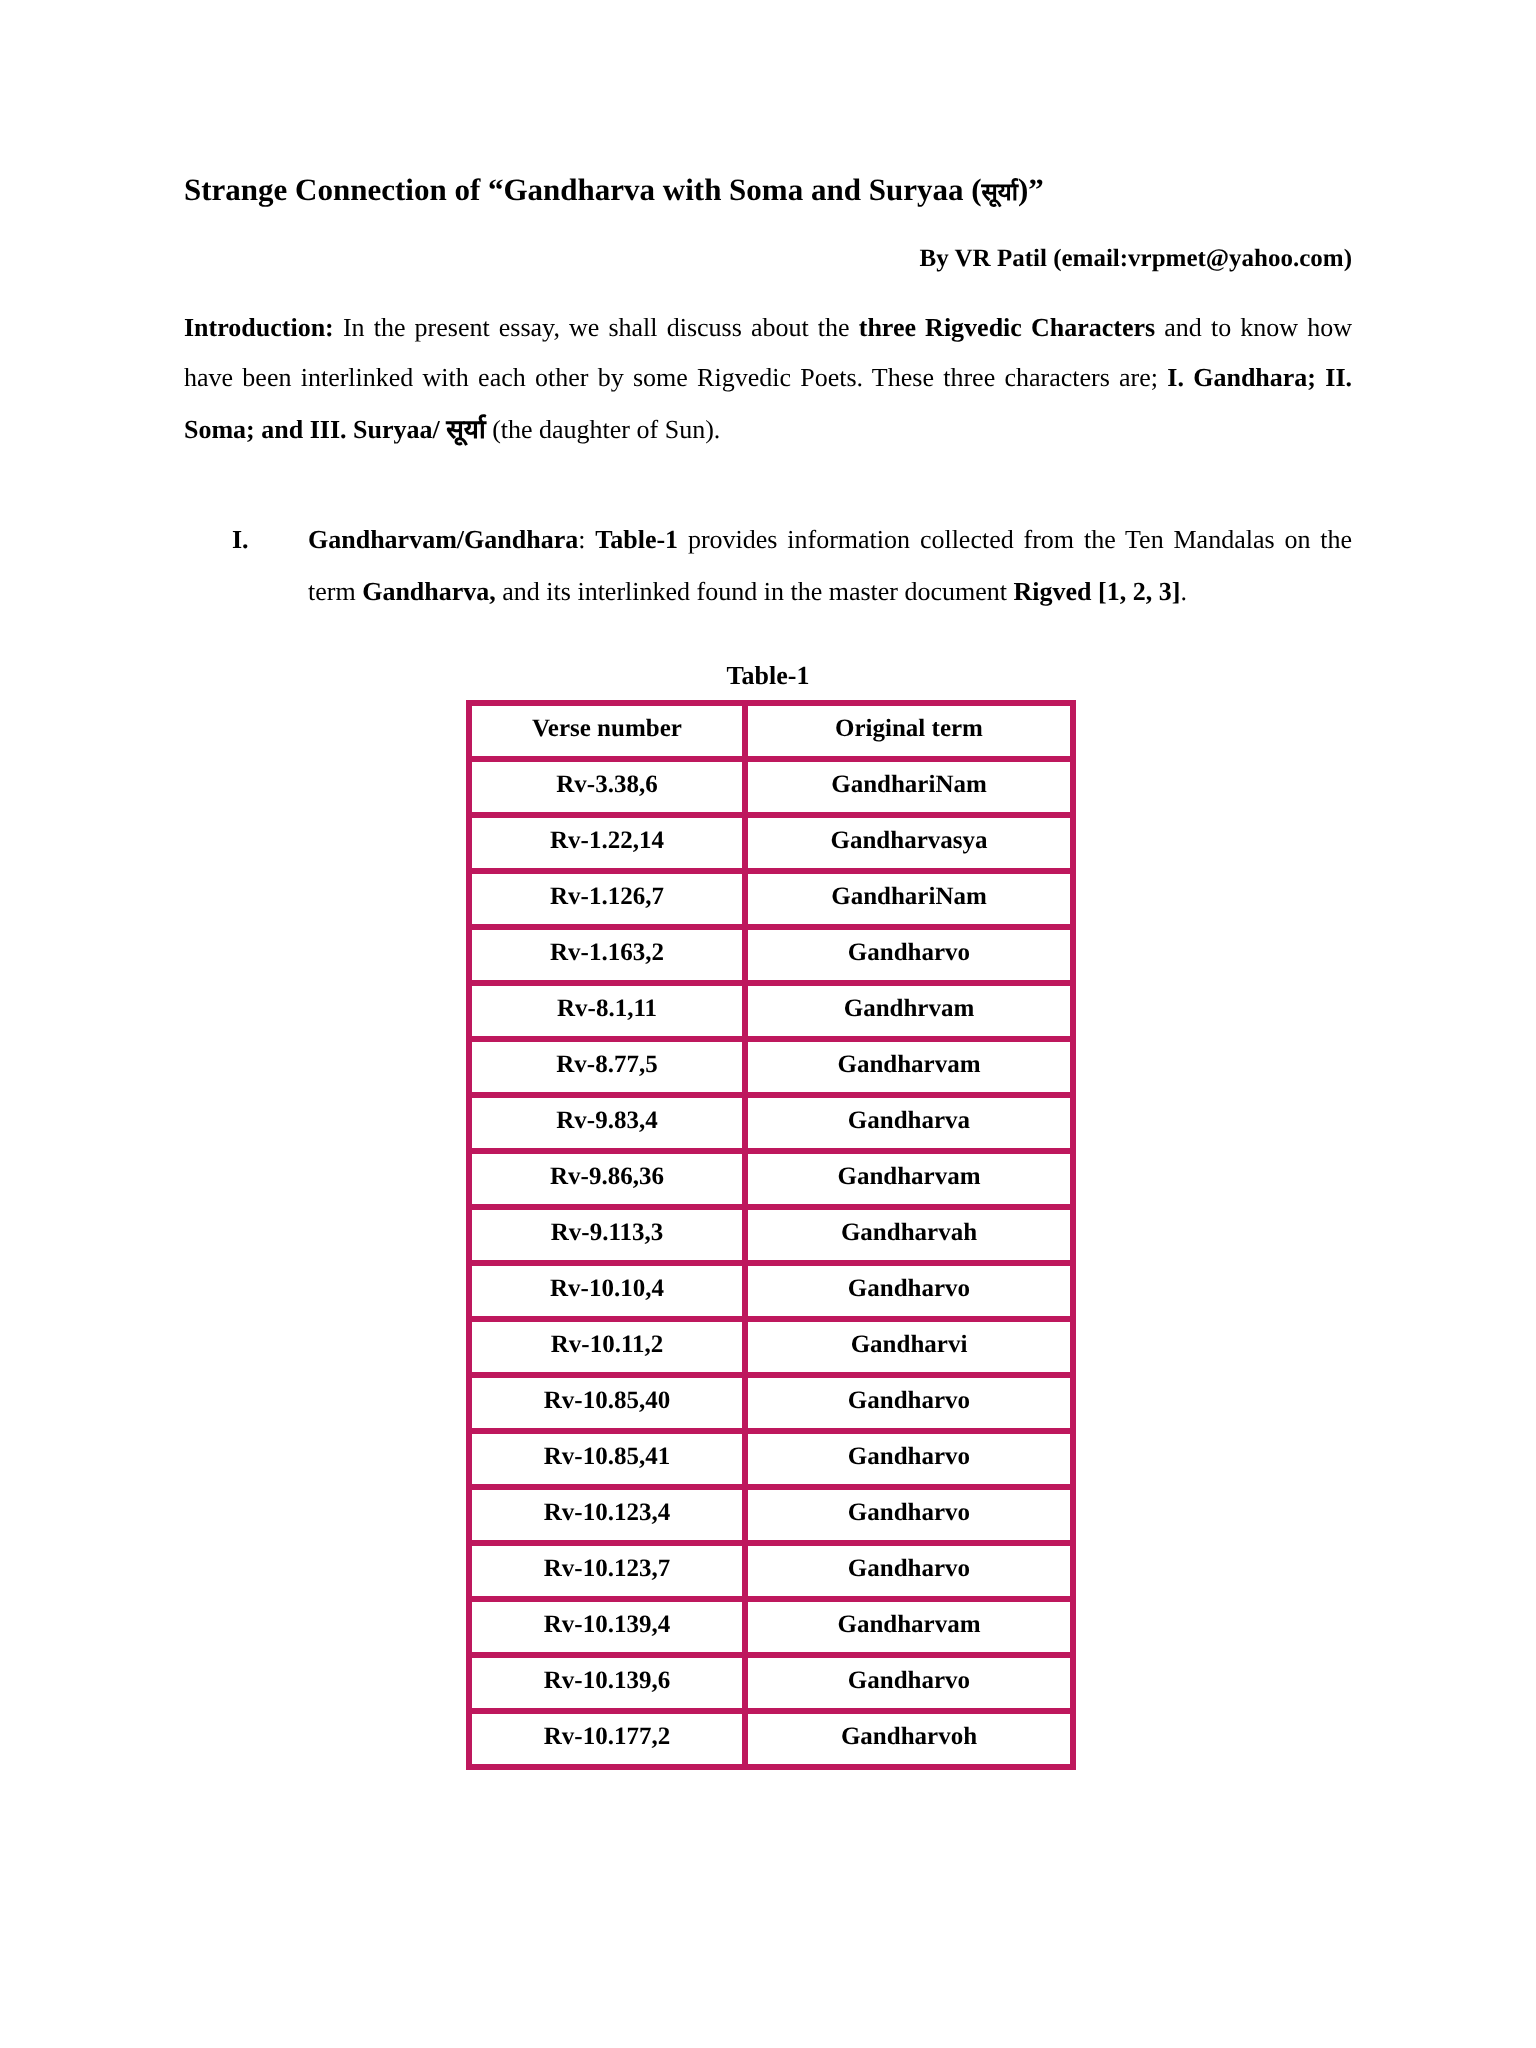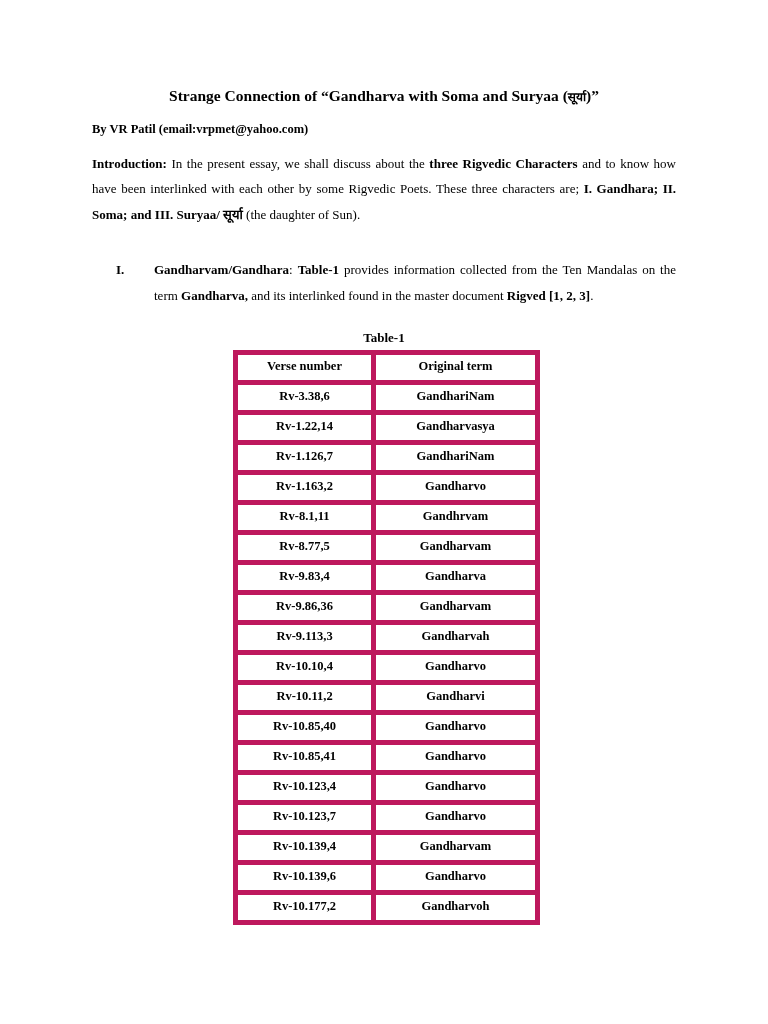--- a/index.html
+++ b/index.html
@@ -15,28 +15,27 @@
     overflow: hidden;
   }
   .page {
     width: 768px;
     height: 1024px;
     box-sizing: border-box;
     padding: 72px 92px 0 92px;
     position: relative;
   }
   .doc-title {
-    text-align: center;
     font-size: 15.5px;
     font-weight: bold;
     line-height: 1.3;
     margin: 14px 0 0 0;
   }
   .byline {
-    text-align: left;
+    text-align: right;
     font-size: 12.5px;
     font-weight: bold;
     margin: 16px 0 0 0;
   }
   .para {
     font-size: 13px;
     line-height: 1.95;
     text-align: justify;
     margin: 14px 0 0 0;
   }
@@ -72,21 +71,21 @@
     font-size: 13px;
     font-weight: bold;
     margin: 0 0 4px 0;
   }
   table.data {
     border-collapse: collapse;
     width: 302px;
     table-layout: fixed;
   }
   table.data th, table.data td {
-    border: 5px solid #be185d;
+    border: 3px solid #be185d;
     text-align: center;
     font-size: 12.5px;
     font-weight: bold;
     height: 25px;
     padding: 0 2px;
     line-height: 1.1;
   }
   table.data th { font-size: 12.5px; }
   table.data col.c1 { width: 138px; }
   table.data col.c2 { width: 164px; }

